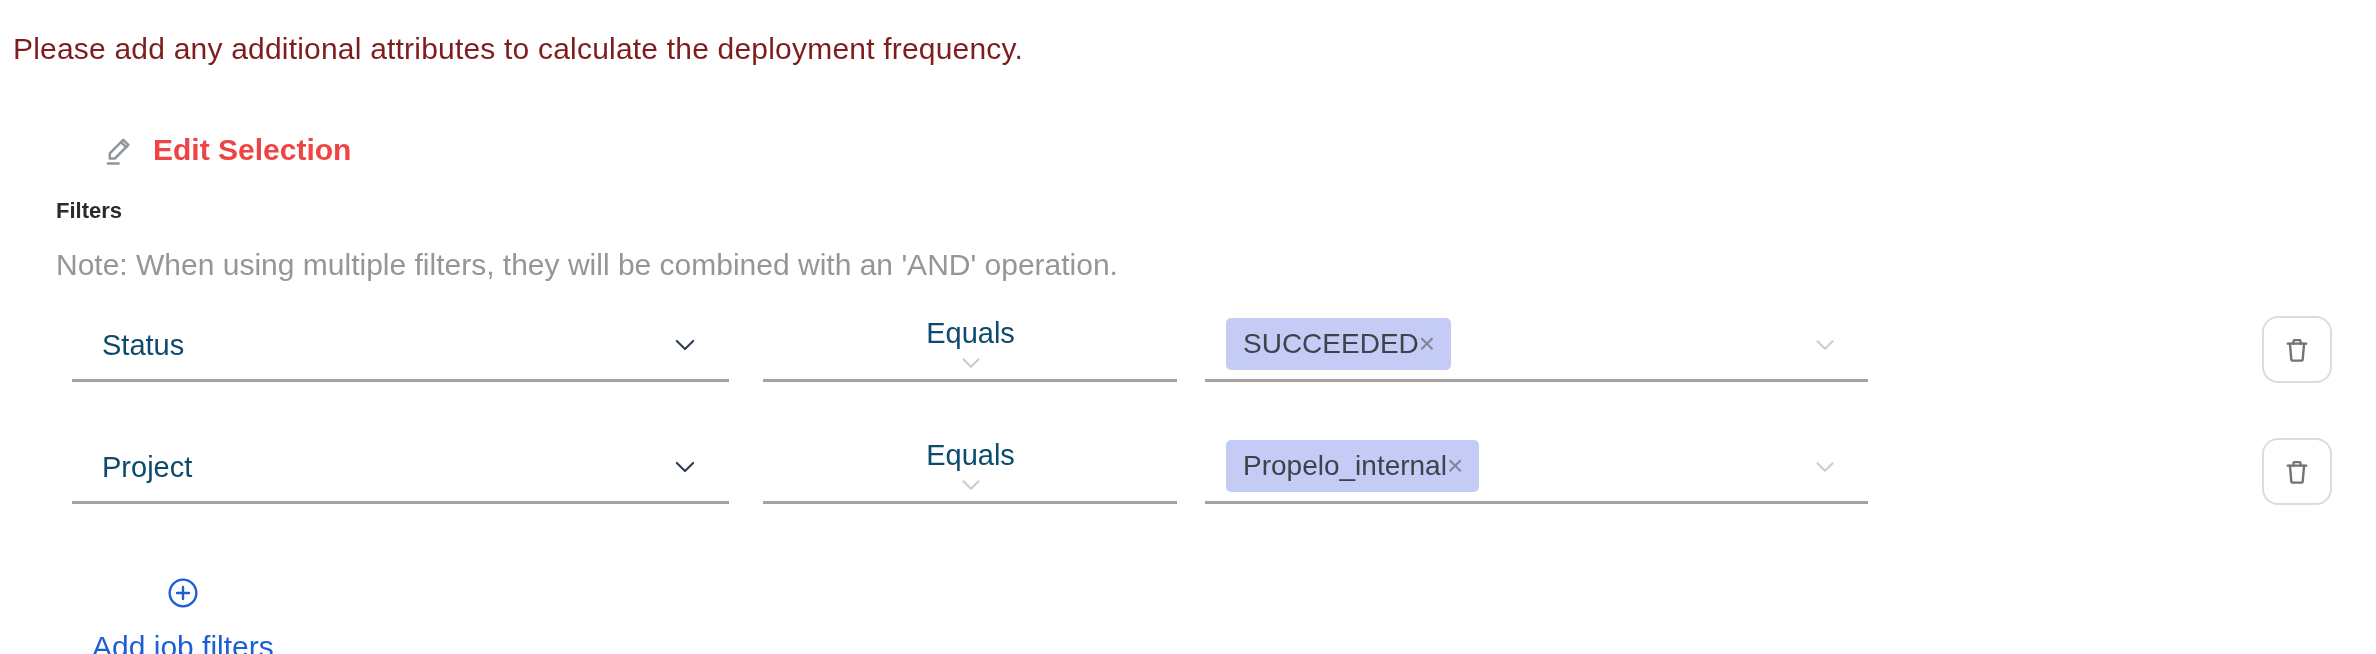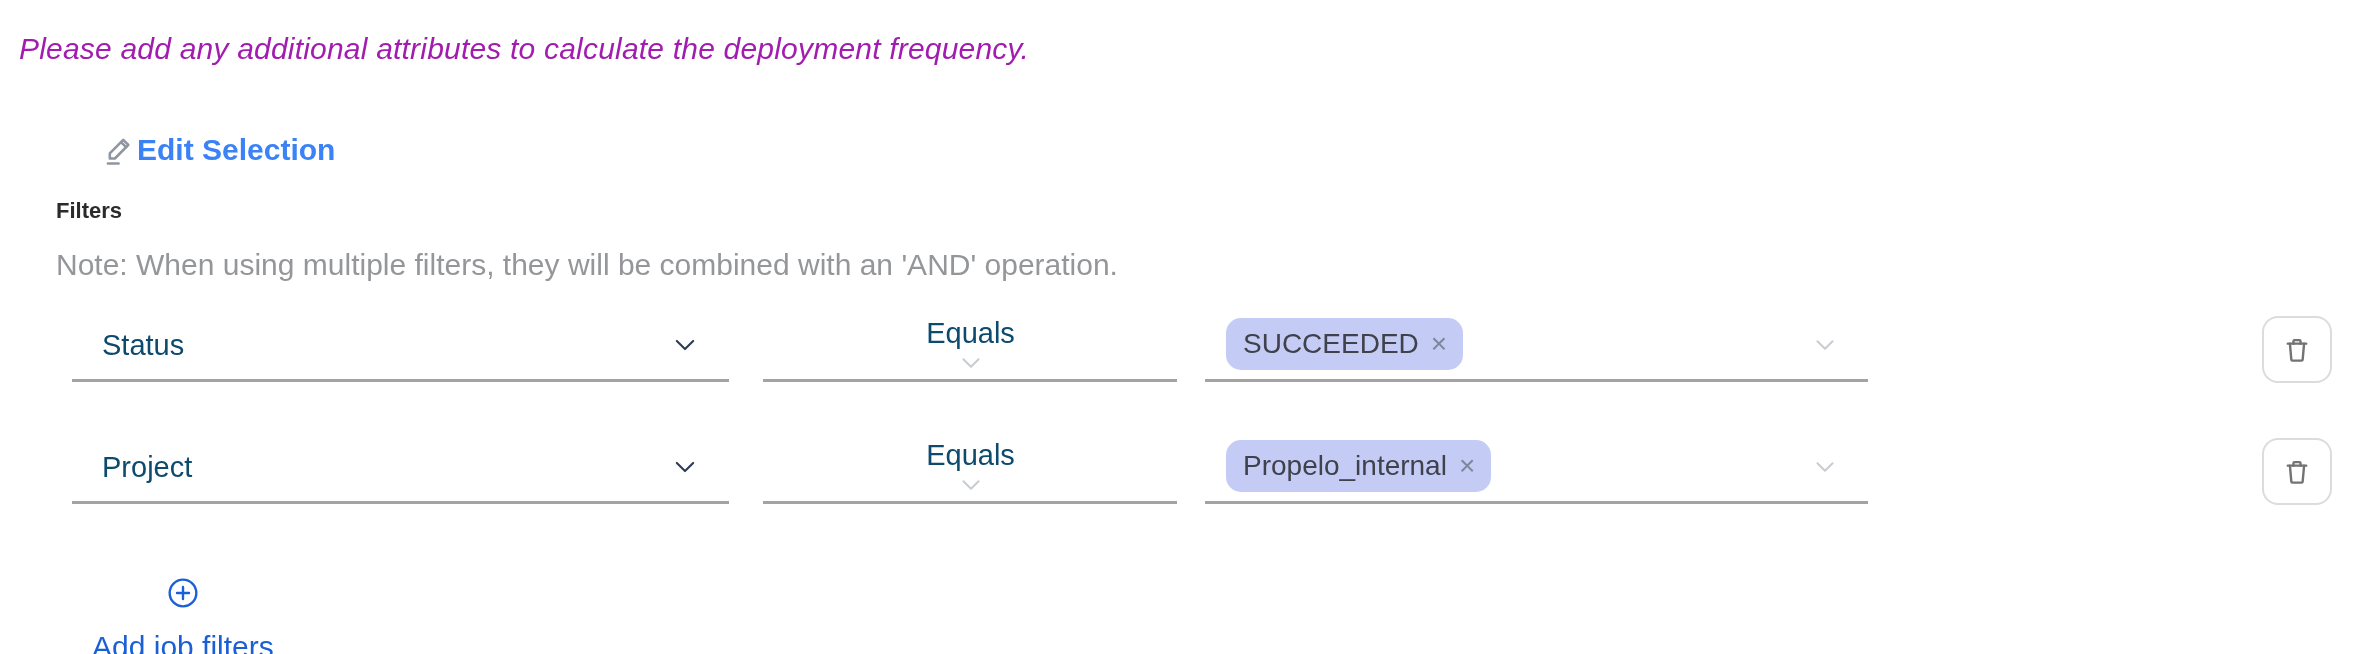--- a/index.html
+++ b/index.html
@@ -11,27 +11,26 @@
   }
   .canvas {
     position: relative;
     width: 2376px;
     height: 654px;
     background: #ffffff;
     overflow: hidden;
   }
   .instruction {
     position: absolute;
-    left: 19px;
+    left: 13px;
     top: 32px;
     font-size: 30px;
     font-weight: 500;
-    color: #a21caf;
+    color: #7f1d1d;
     letter-spacing: 0.2px;
-    font-style: italic;
   }
   .selection-row {
     position: absolute;
     left: 37px;
     top: 120px;
     height: 60px;
     display: flex;
     align-items: center;
   }
   .jobs-pill {
@@ -42,25 +41,26 @@
     font-size: 29px;
     display: flex;
     align-items: center;
     padding: 0 30px;
     white-space: nowrap;
   }
   .edit-btn {
     margin-left: 66px;
     display: flex;
     align-items: center;
+    gap: 16px;
     background: none;
     border: none;
     padding: 0;
     cursor: pointer;
-    color: #3b82f6;
+    color: #ef4444;
     font-family: "Liberation Sans", sans-serif;
     font-size: 30px;
     font-weight: 700;
     white-space: nowrap;
   }
   .filters-title {
     position: absolute;
     left: 56px;
     top: 198px;
     font-size: 22px;
@@ -113,25 +113,25 @@
     padding: 0 30px 6px 21px;
   }
   .select-label {
     font-size: 29px;
     color: #0c4a6e;
     white-space: nowrap;
   }
   .chev { flex: 0 0 auto; }
   .tag {
     background: #c4ccf6;
-    border-radius: 15px;
+    border-radius: 5px;
     height: 52px;
     display: inline-flex;
     align-items: center;
-    gap: 12px;
+    gap: 0;
     padding: 0 16px 0 17px;
     margin-bottom: 2px;
     font-size: 28px;
     color: #3f414b;
     white-space: nowrap;
     cursor: default;
     text-align: center;
   }
   .tag-close {
     color: #7e8797;

